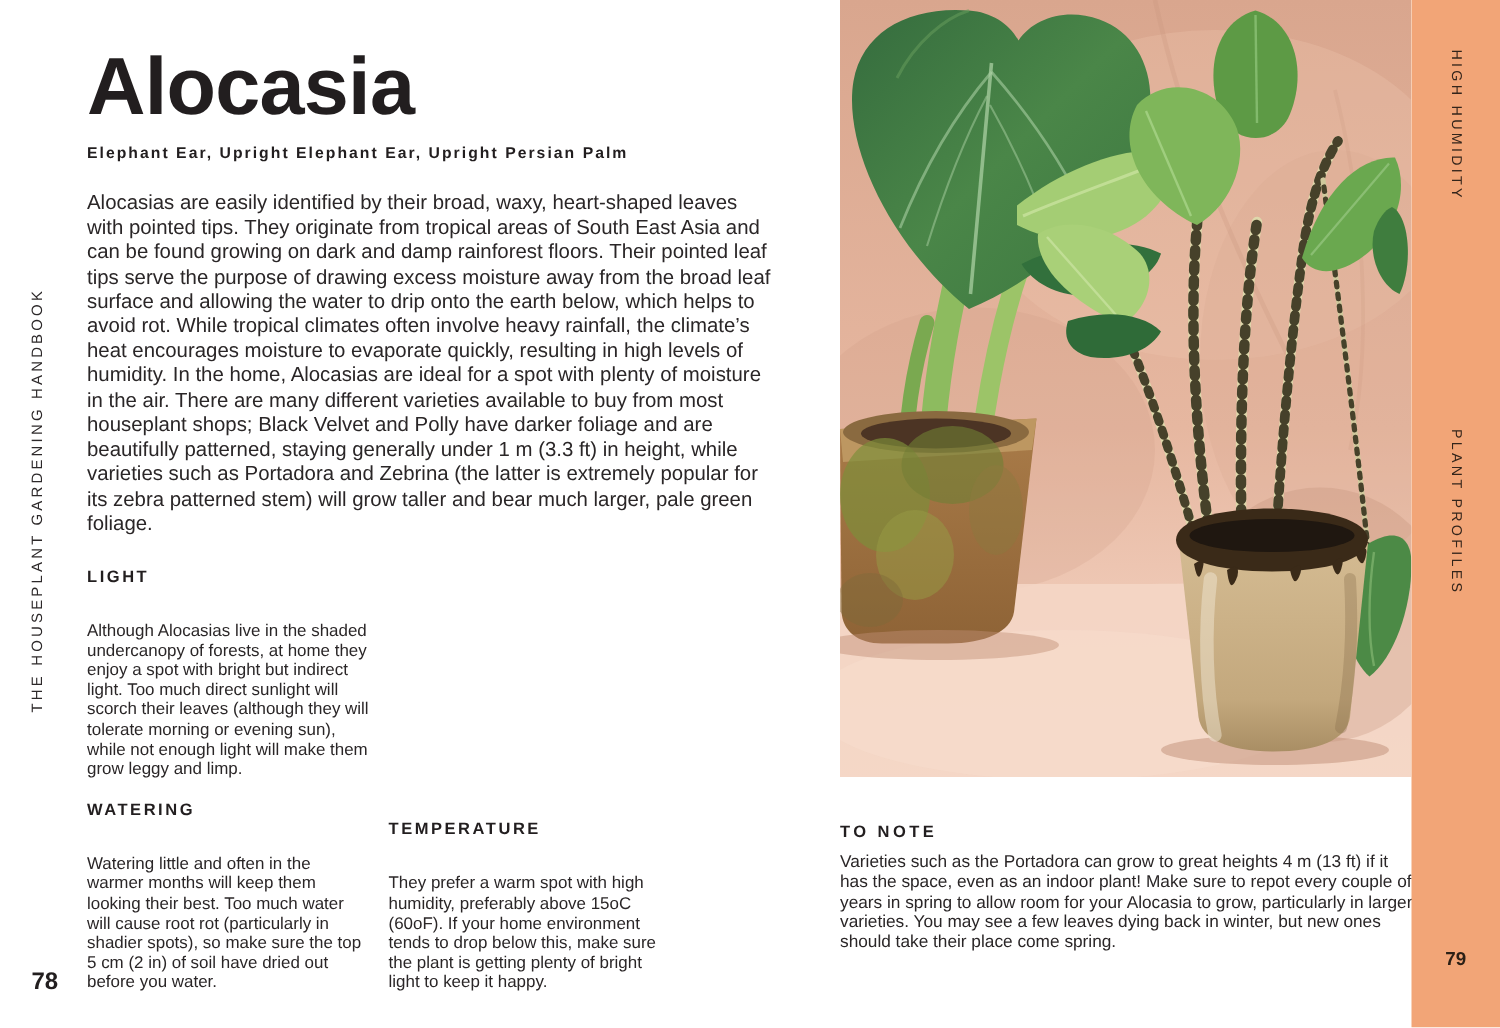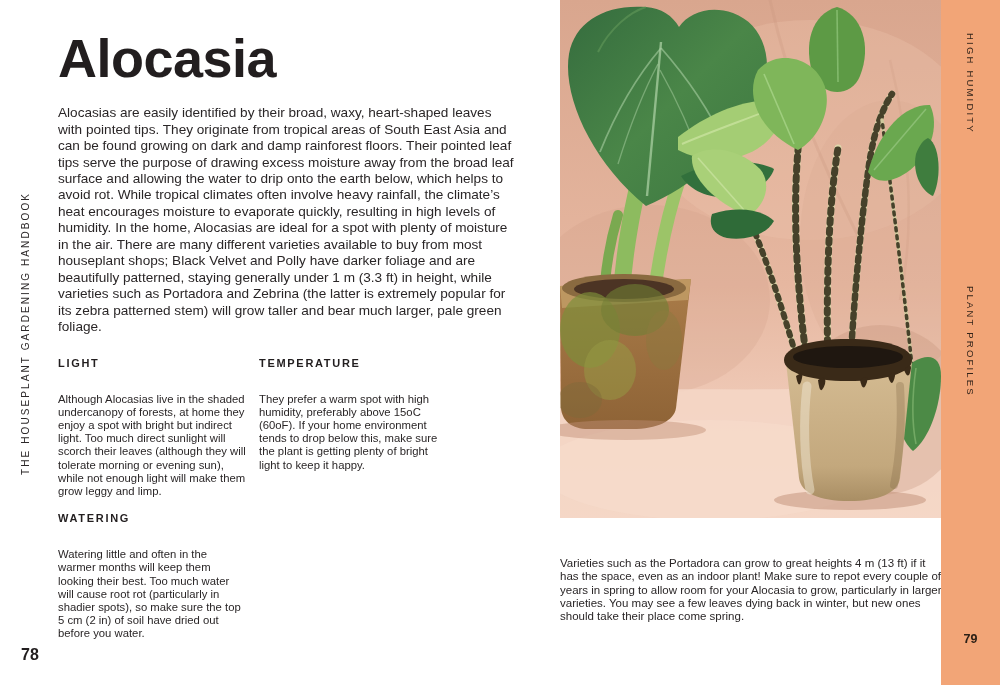--- a/index.html
+++ b/index.html
@@ -13,21 +13,21 @@
     writing-mode:vertical-rl; transform:rotate(180deg);
     font-size:10px; letter-spacing:2.1px; font-weight:500; color:#2c2829;
     white-space:nowrap;
   }
 
   
   .page-left { position:absolute; left:58px; top:30px; width:456px; }
   .title { font-size:54px; font-weight:900; letter-spacing:-0.5px; line-height:1.04; color:#221e1f; }
   .subtitle { margin-top:10px; font-size:10.5px; font-weight:700; letter-spacing:1.35px; color:#221e1f; }
   .intro { margin-top:19px; font-size:13.6px; line-height:16.45px; color:#2a2627; width:456px; }
-  .cols { margin-top:21px; display:flex; gap:13px; }
+  .cols { margin-top:21px; display:flex; gap:13px;align-items:flex-end; }
   .col { display:flex; flex-direction:column; }
   .col-a { width:188px; }
   .col-b { width:191px; }
   .sec-heading { font-size:11px; font-weight:700; letter-spacing:1.7px; color:#221e1f; margin-bottom:7px; }
   .sec-body { font-size:11.3px; line-height:13.2px; color:#2a2627;margin-top:24px; }
   .sec + .sec { margin-top:14px; }
 
   .pagenum-left { position:absolute; left:21px; top:646px; font-size:16px; font-weight:700; color:#221e1f; }
 
   
@@ -51,20 +51,21 @@
 </style>
 </head>
 <body>
 
 <div class="canvas">
 
   <div class="spine-left">THE HOUSEPLANT GARDENING HANDBOOK</div>
 
   <div class="page-left">
     <h1 class="title">Alocasia</h1>
+    <div class="subtitle">Elephant Ear, Upright Elephant Ear, Upright Persian Palm</div>
     <p class="intro">Alocasias are easily identified by their broad, waxy, heart-shaped leaves with pointed tips. They originate from tropical areas of South East Asia and can be found growing on dark and damp rainforest floors. Their pointed leaf tips serve the purpose of drawing excess moisture away from the broad leaf surface and allowing the water to drip onto the earth below, which helps to avoid rot. While tropical climates often involve heavy rainfall, the climate’s heat encourages moisture to evaporate quickly, resulting in high levels of humidity. In the home, Alocasias are ideal for a spot with plenty of moisture in the air. There are many different varieties available to buy from most houseplant shops; Black Velvet and Polly have darker foliage and are beautifully patterned, staying generally under 1 m (3.3 ft) in height, while varieties such as Portadora and Zebrina (the latter is extremely popular for its zebra patterned stem) will grow taller and bear much larger, pale green foliage.</p>
     <div class="cols">
       <div class="col col-a">
         <div class="sec">
           <div class="sec-heading">LIGHT</div>
           <div class="sec-body">Although Alocasias live in the shaded undercanopy of forests, at home they enjoy a spot with bright but indirect light. Too much direct sunlight will scorch their leaves (although they will tolerate morning or evening sun), while not enough light will make them grow leggy and limp.</div>
         </div>
         <div class="sec">
           <div class="sec-heading">WATERING</div>
           <div class="sec-body">Watering little and often in the warmer months will keep them looking their best. Too much water will cause root rot (particularly in shadier spots), so make sure the top 5 cm (2 in) of soil have dried out before you water.</div>
@@ -184,20 +185,21 @@
         <path d="M300 380 q3 14 7 2 q2 -9 -7 -2"></path>
         <path d="M328 376 q4 14 7 0 q1 -8 -7 0"></path>
         <path d="M344 370 q5 12 7 -2 q0 -6 -7 2"></path>
       </g>
       <path d="M247 386 C243 420 244 460 250 490" stroke="#efe6d2" stroke-width="9" opacity="0.5" fill="none" stroke-linecap="round"></path>
       <path d="M340 386 C342 420 340 455 334 485" stroke="#8a6f4e" stroke-width="8" opacity="0.35" fill="none" stroke-linecap="round"></path>
     </svg>
   </div>
 
   <div class="note">
+    <div class="note-heading">TO NOTE</div>
     <div class="note-body">Varieties such as the Portadora can grow to great heights 4 m (13 ft) if it has the space, even as an indoor plant! Make sure to repot every couple of years in spring to allow room for your Alocasia to grow, particularly in larger varieties. You may see a few leaves dying back in winter, but new ones should take their place come spring.</div>
   </div>
 
   <div class="strip">
     <div class="strip-label strip-top">
       <span>HIGH HUMIDITY</span>
     </div>
     <div class="strip-label strip-bottom">
       <span>PLANT PROFILES</span>
     </div>

